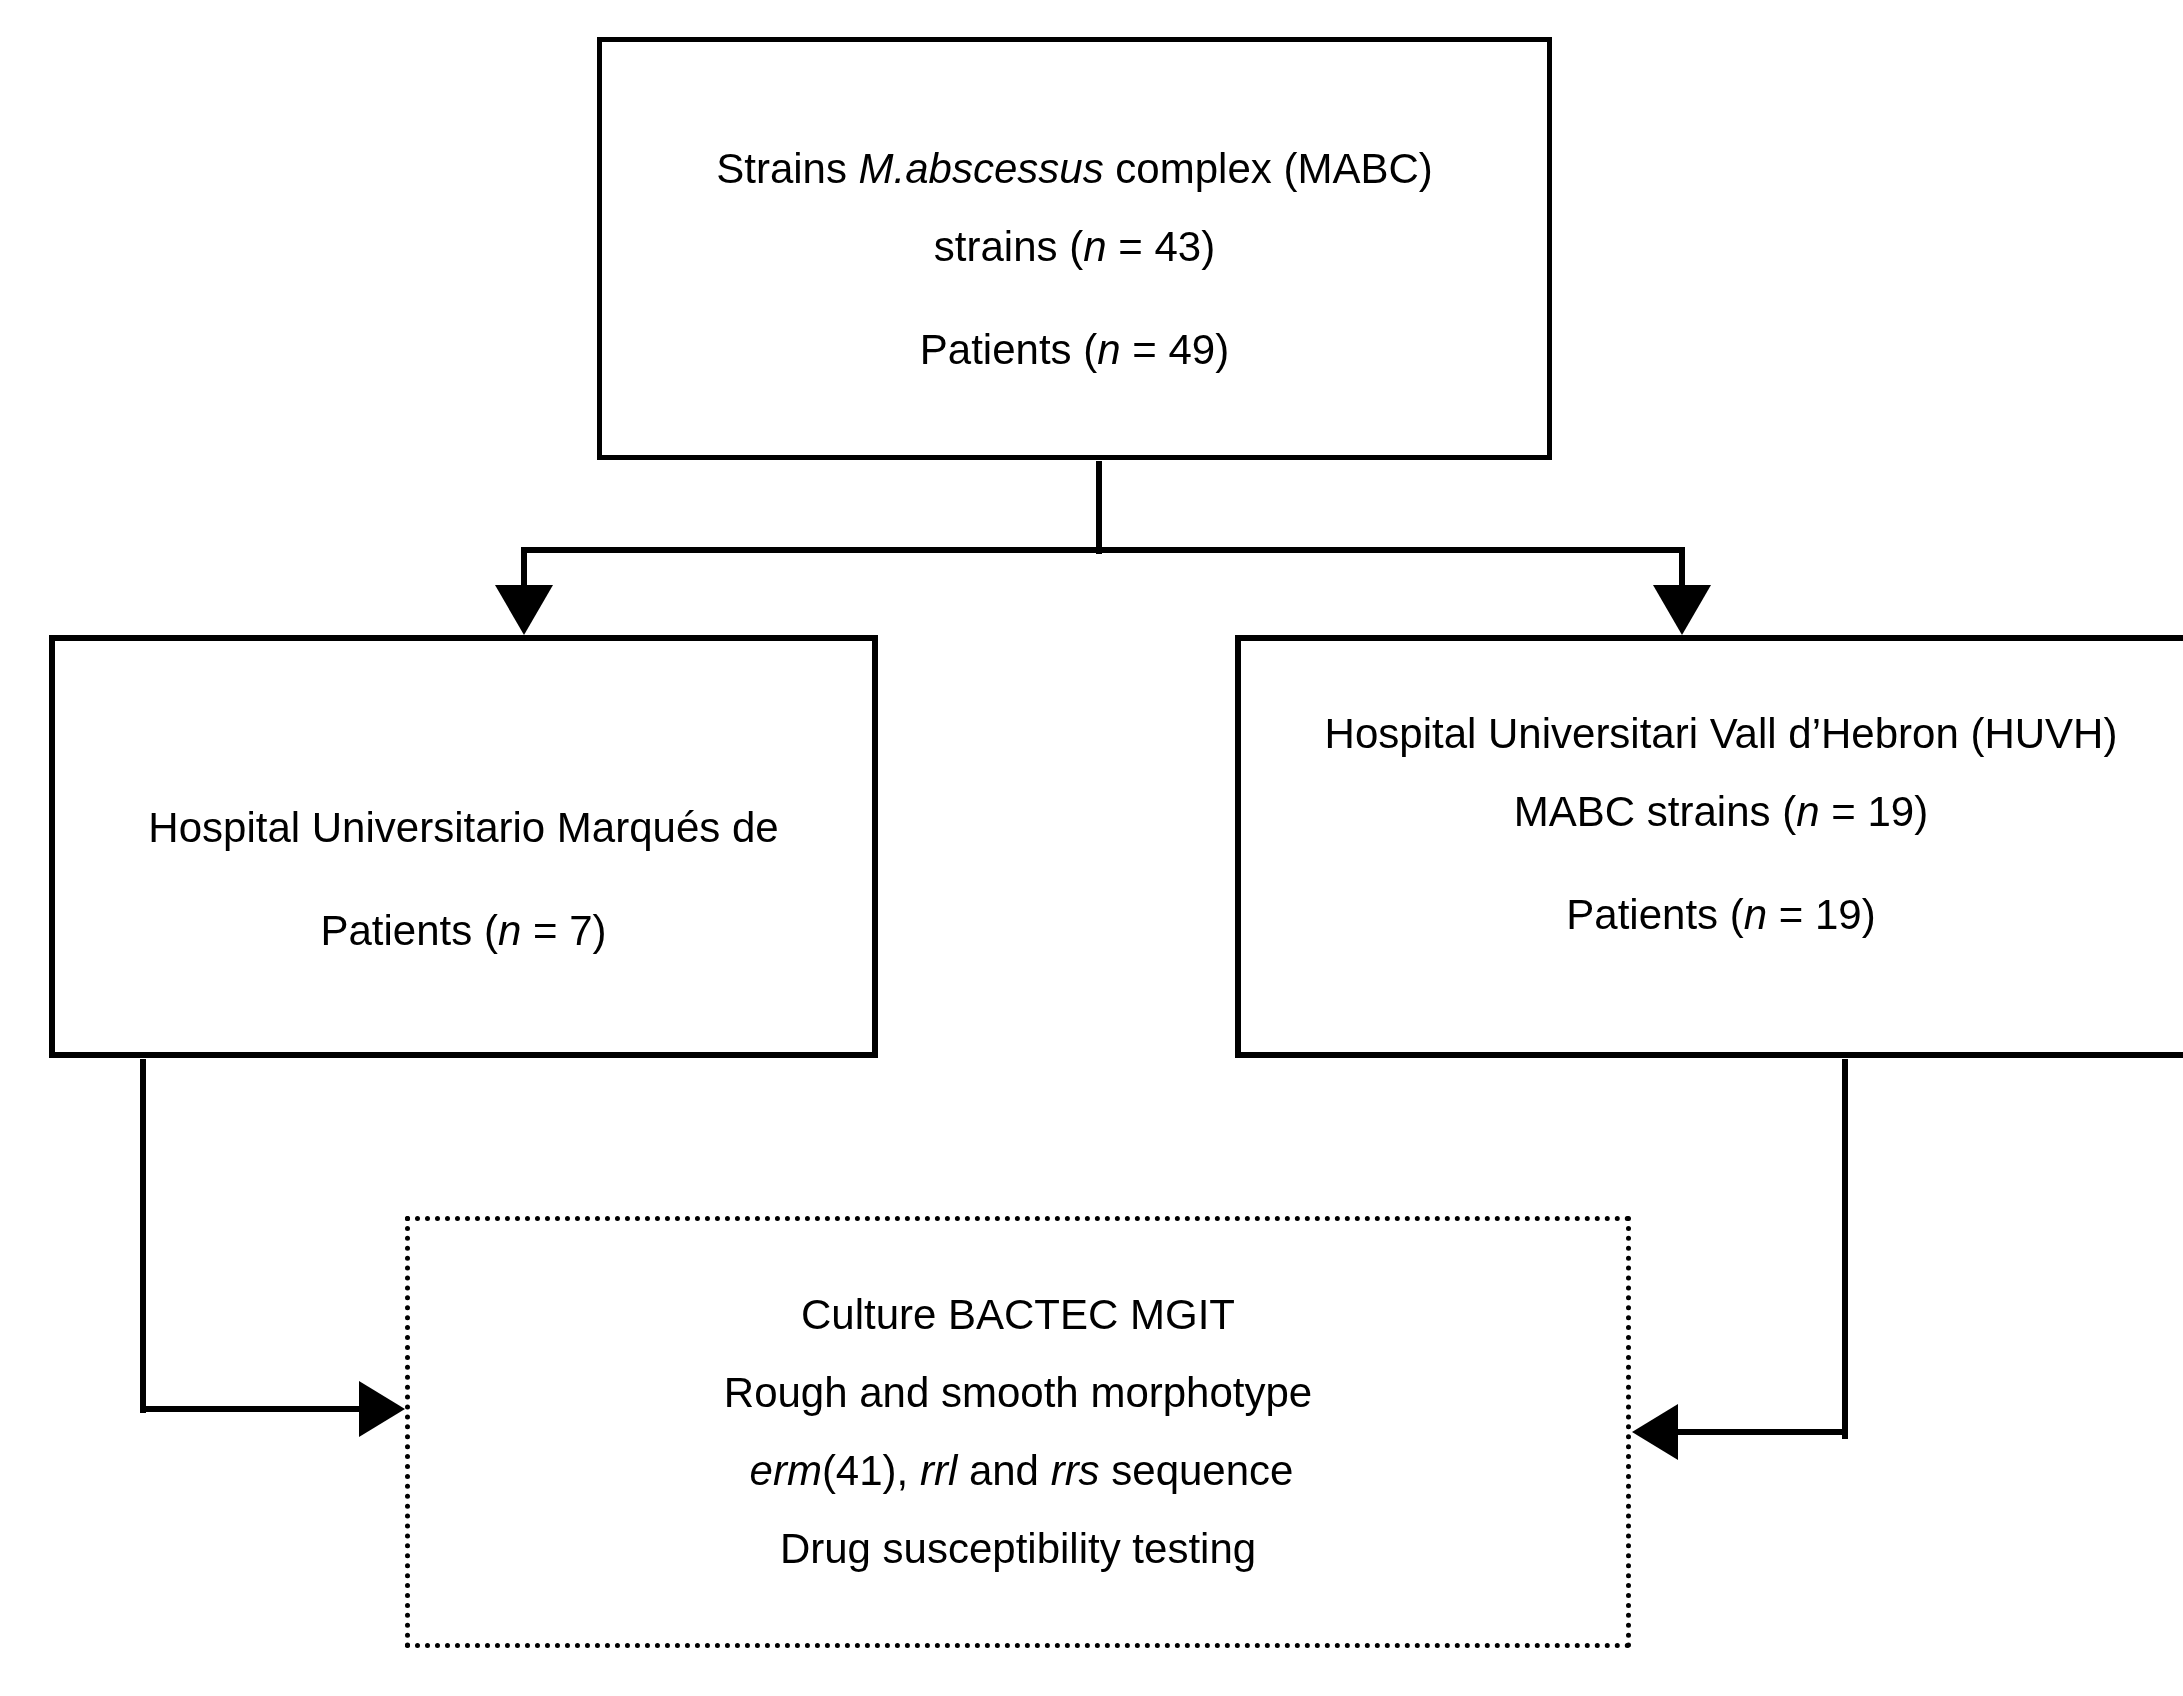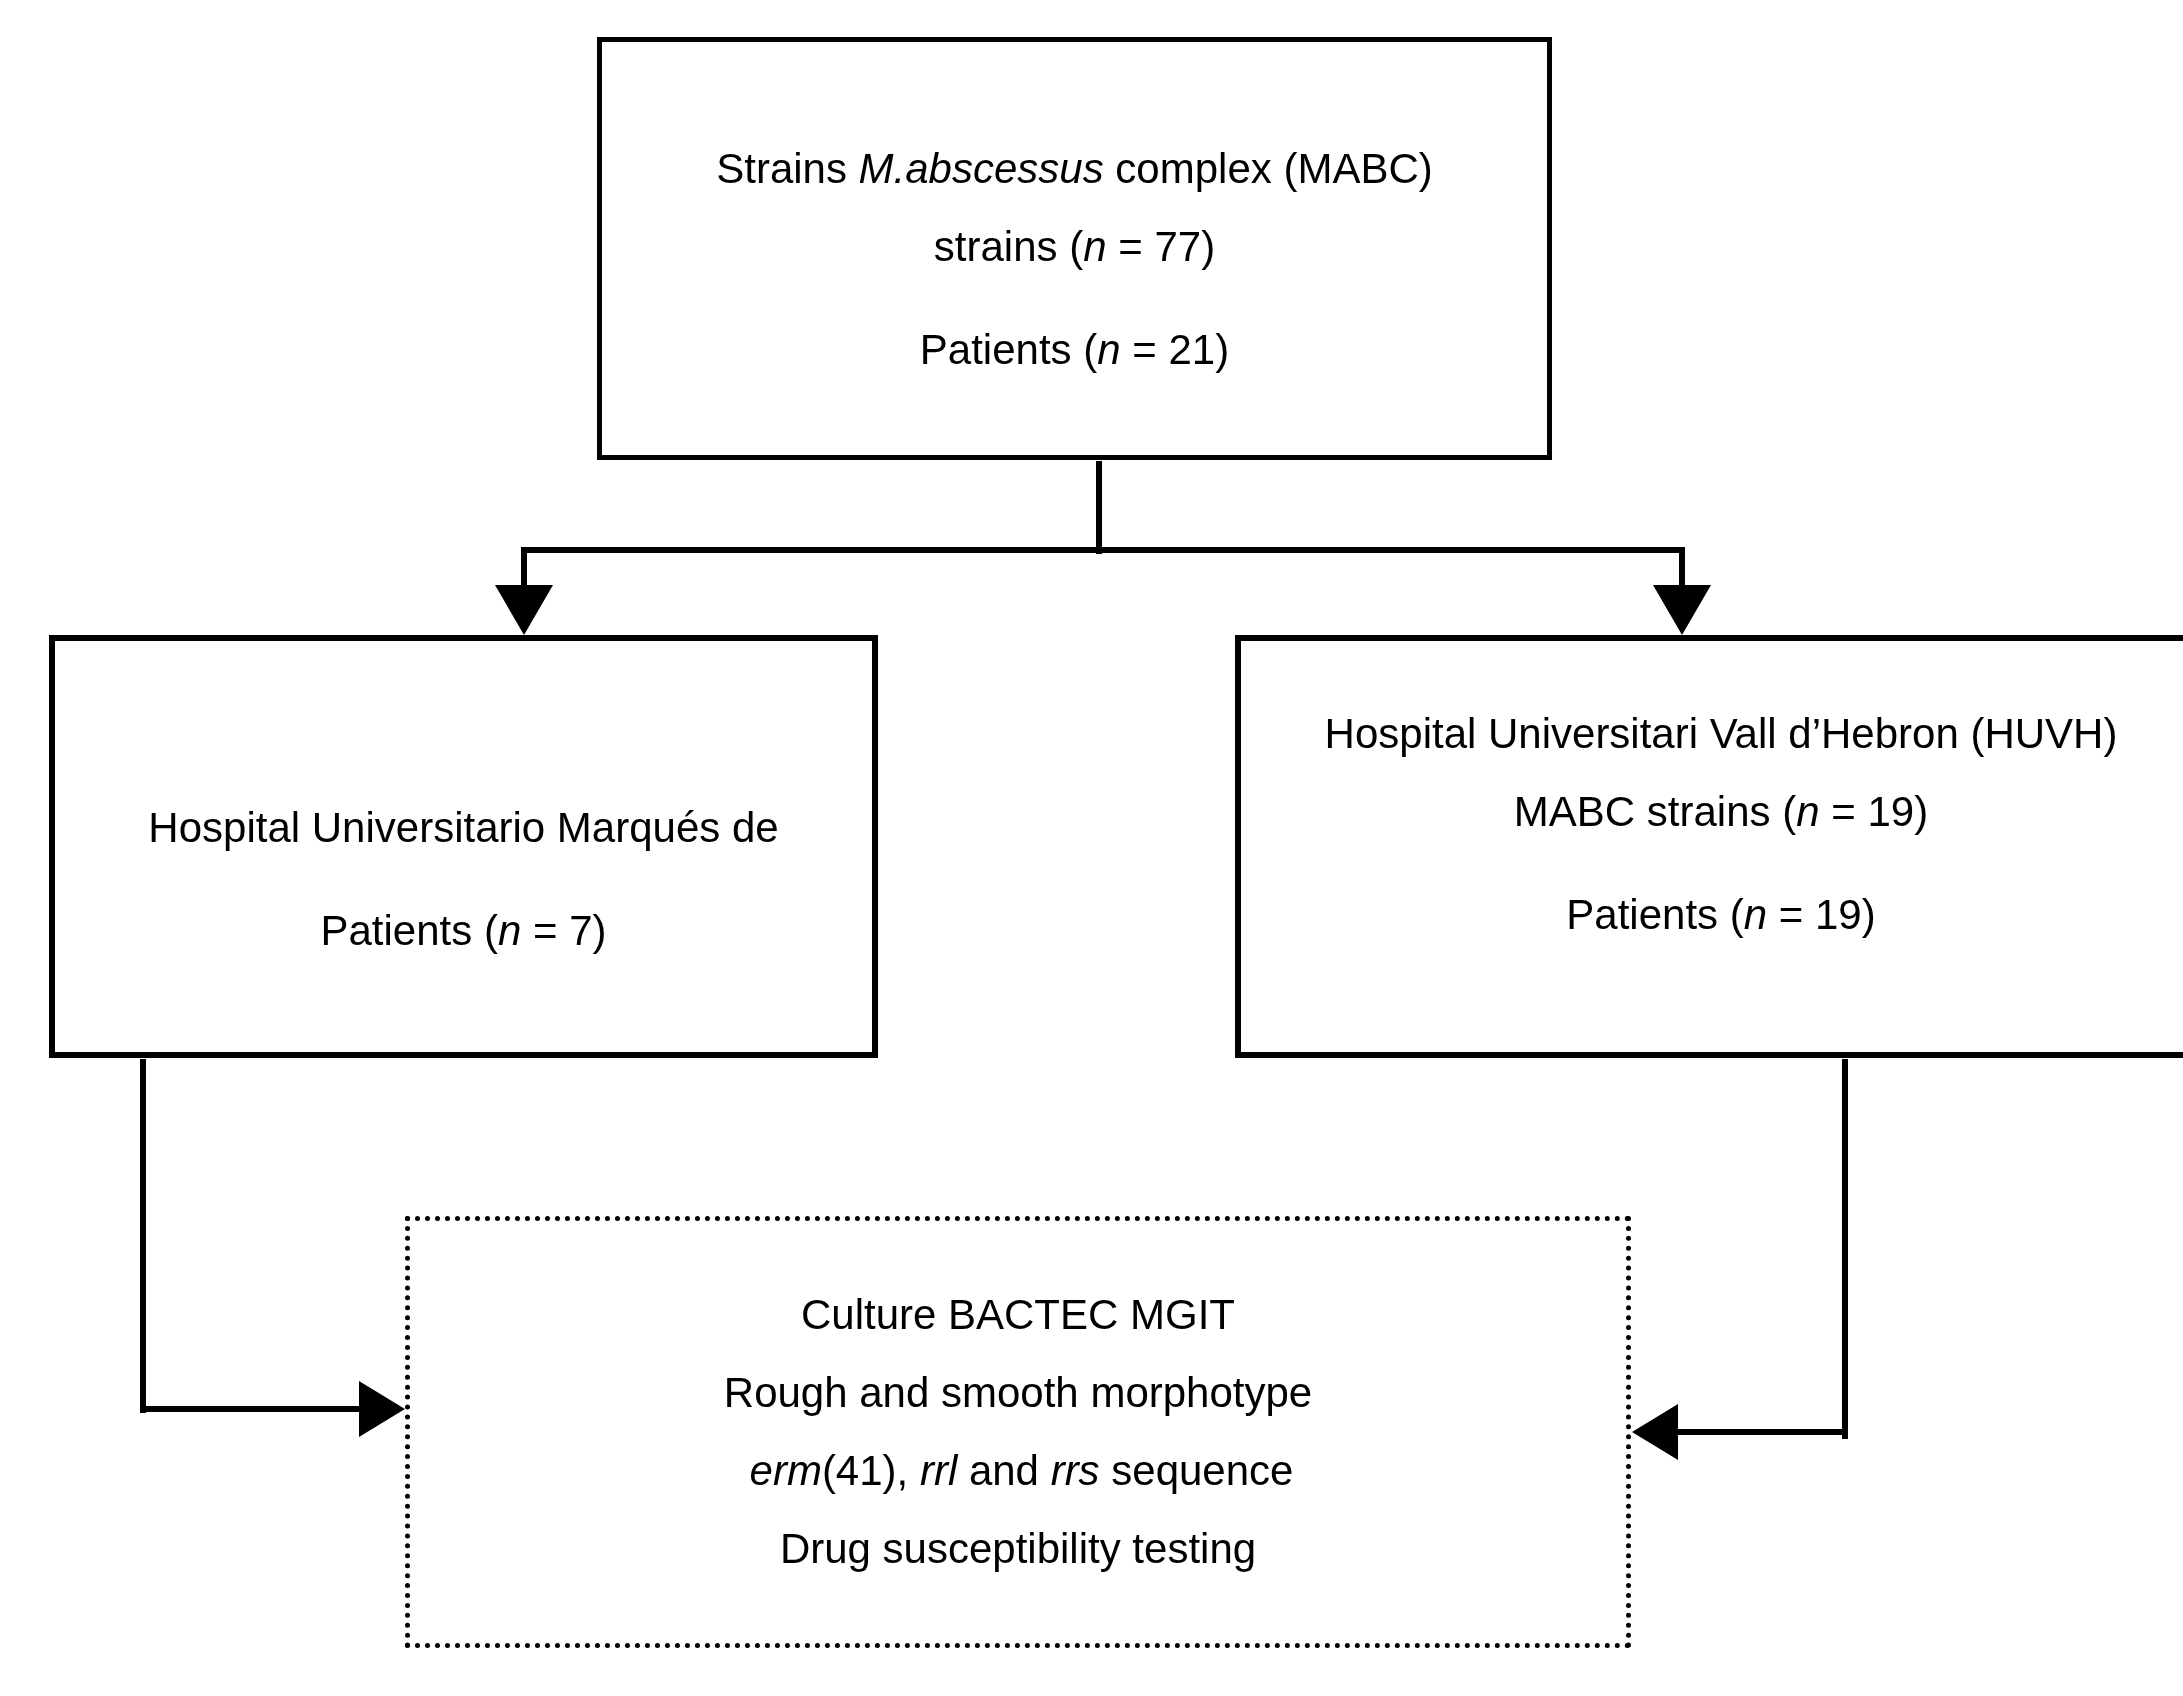--- a/index.html
+++ b/index.html
@@ -47,22 +47,22 @@
   #huvh-bar  { left:1678px; top:1429px; width:170px; height:6.2px;   }
   #arrow-into-workflow-right { left:1632px; top:1404px; }
 </style>
 </head>
 <body>
 
 <div id="canvas">
 
   <div id="box-top" class="box solid thin">
     <span class="tline"><span>Strains </span><span style="font-style: italic;">M.abscessus</span><span> complex (MABC)</span></span>
-    <span class="tline"><span>strains (</span><span style="font-style: italic;">n</span><span> = 77)</span></span>
-    <span class="tline pgap"><span>Patients (</span><span style="font-style: italic;">n</span><span> = 21)</span></span>
+    <span class="tline"><span>strains (</span><span style="font-style: italic;">n</span><span> = 43)</span></span>
+    <span class="tline pgap"><span>Patients (</span><span style="font-style: italic;">n</span><span> = 49)</span></span>
   </div>
 
   <div id="split-stem" class="vline"></div>
   <div id="split-bar" class="hline"></div>
   <div id="split-drop-l" class="vline"></div>
   <div id="split-drop-r" class="vline"></div>
   <div id="arrow-into-humv" class="arrow down"></div>
   <div id="arrow-into-huvh" class="arrow down"></div>
 
   <div id="box-humv" class="box solid">

